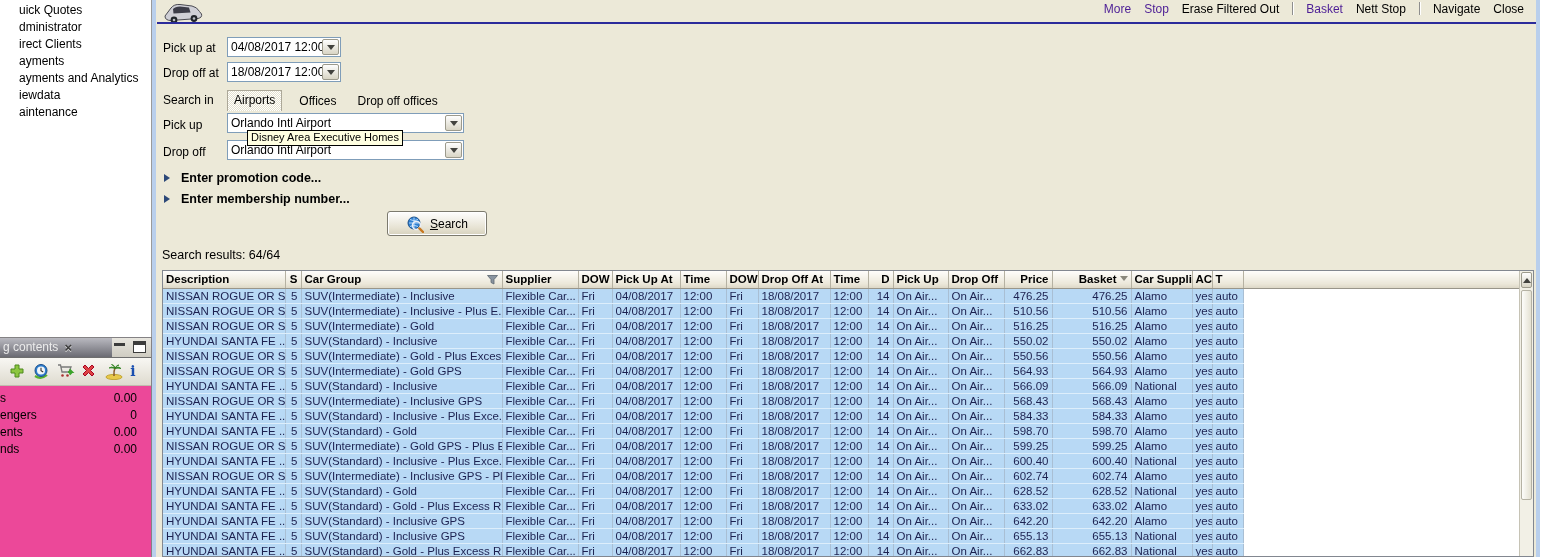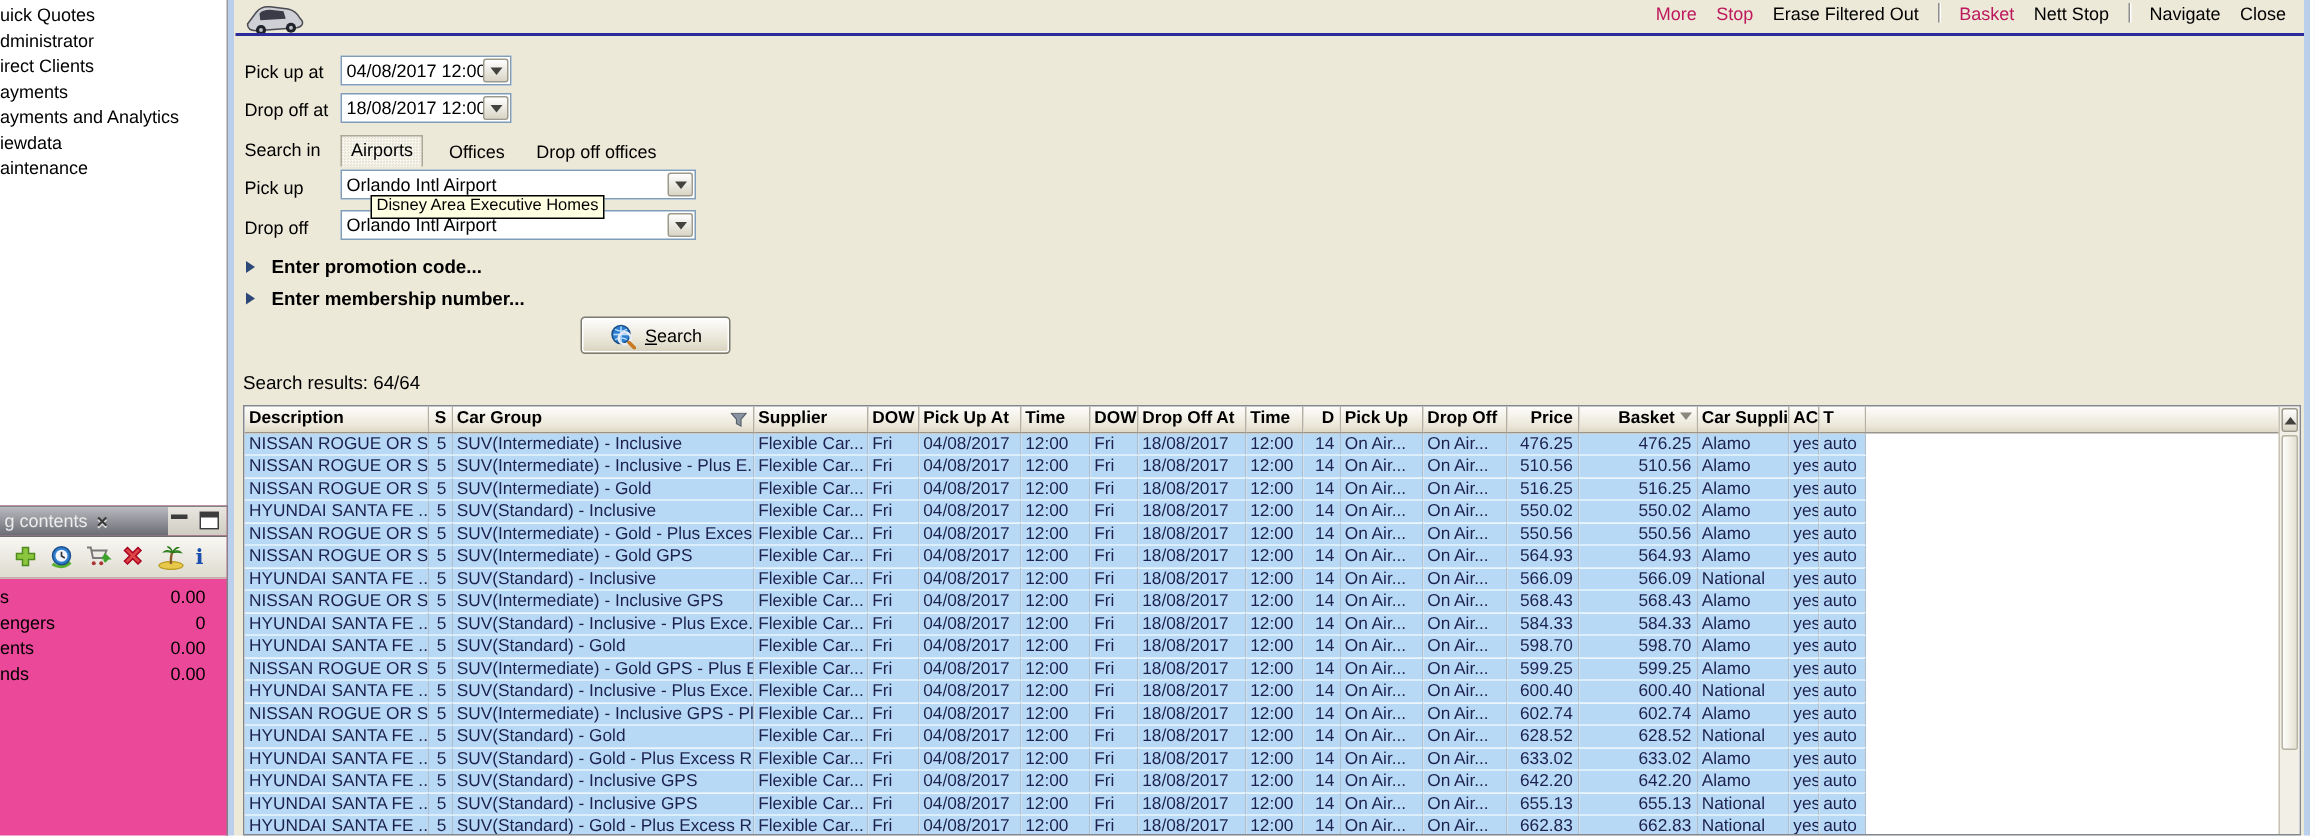--- a/index.html
+++ b/index.html
@@ -2,21 +2,21 @@
 <html><head>
 <meta charset="utf-8">
 <style>
   * { margin:0; padding:0; box-sizing:border-box; }
   html,body { width:1543px; height:557px; overflow:hidden; background:#fff;
     font-family:"Liberation Sans", sans-serif; color:#000; }
 
   
   .sidebar { position:absolute; left:0; top:0; width:152px; height:557px;
     background:#fff; border-right:1px solid #9a9a9a; }
-  .sidebar-list { list-style:none; padding-top:2px; }
+  .sidebar-list { list-style:none; padding-top:2px;margin-left:19px; }
   .sidebar-list li { font-size:12px; height:17px; line-height:17px; white-space:nowrap;
     overflow:hidden; cursor:default; }
 
   
   .bottom-panel { position:absolute; left:0; top:337px; width:152px; height:220px;
     background:#ec4899; border-top:1px solid #848284; border-right:1px solid #848284; }
   .bp-tabbar { position:relative; height:20px; background:linear-gradient(#e8e6df,#cfccc2);
     border-bottom:1px solid #6e6e6e; display:flex; }
   .bp-tab { width:112px; height:100%; background:linear-gradient(#b9b9c0,#6b6b73);
     color:#ececec; font-size:12px; line-height:19px; padding-left:3px; white-space:nowrap;
@@ -37,21 +37,21 @@
 
   
   .accent-left  { position:absolute; left:152px; top:0; width:4px; height:557px; background:#b9cfec; }
   .accent-right { position:absolute; left:1536px; top:0; width:4px; height:557px; background:#b9cfec; }
   .main { position:absolute; left:156px; top:0; width:1380px; height:557px; background:#ece9d8; }
 
   .top-toolbar { position:absolute; left:0; top:0; width:100%; height:17px;
     display:flex; justify-content:flex-end; align-items:center; gap:13px; padding-right:12px;
     font-size:12px; background:#ece9d8; }
   .tb-item { cursor:pointer; white-space:nowrap; }
-  .tb-item.disabled { color:#be185d; cursor:default; }
+  .tb-item.disabled { color:#4c1d95; cursor:default; }
   .tb-sep { width:1px; height:13px; background:#8e8e8e; box-shadow:1px 0 0 #fff; }
 
   .car-icon { position:absolute; left:5px; top:0px; }
   .blue-rule { position:absolute; left:1px; top:22px; width:1379px; height:2px; background:#2b2b9b; }
 
   .form-label { position:absolute; font-size:12px; white-space:nowrap; }
 
   .combo { position:absolute; height:20px; background:#fff; border:1px solid #7f9db9;
     display:flex; align-items:center; }
   .combo-text { flex:1; font-size:12px; padding:0 3px; white-space:nowrap; overflow:hidden; }

